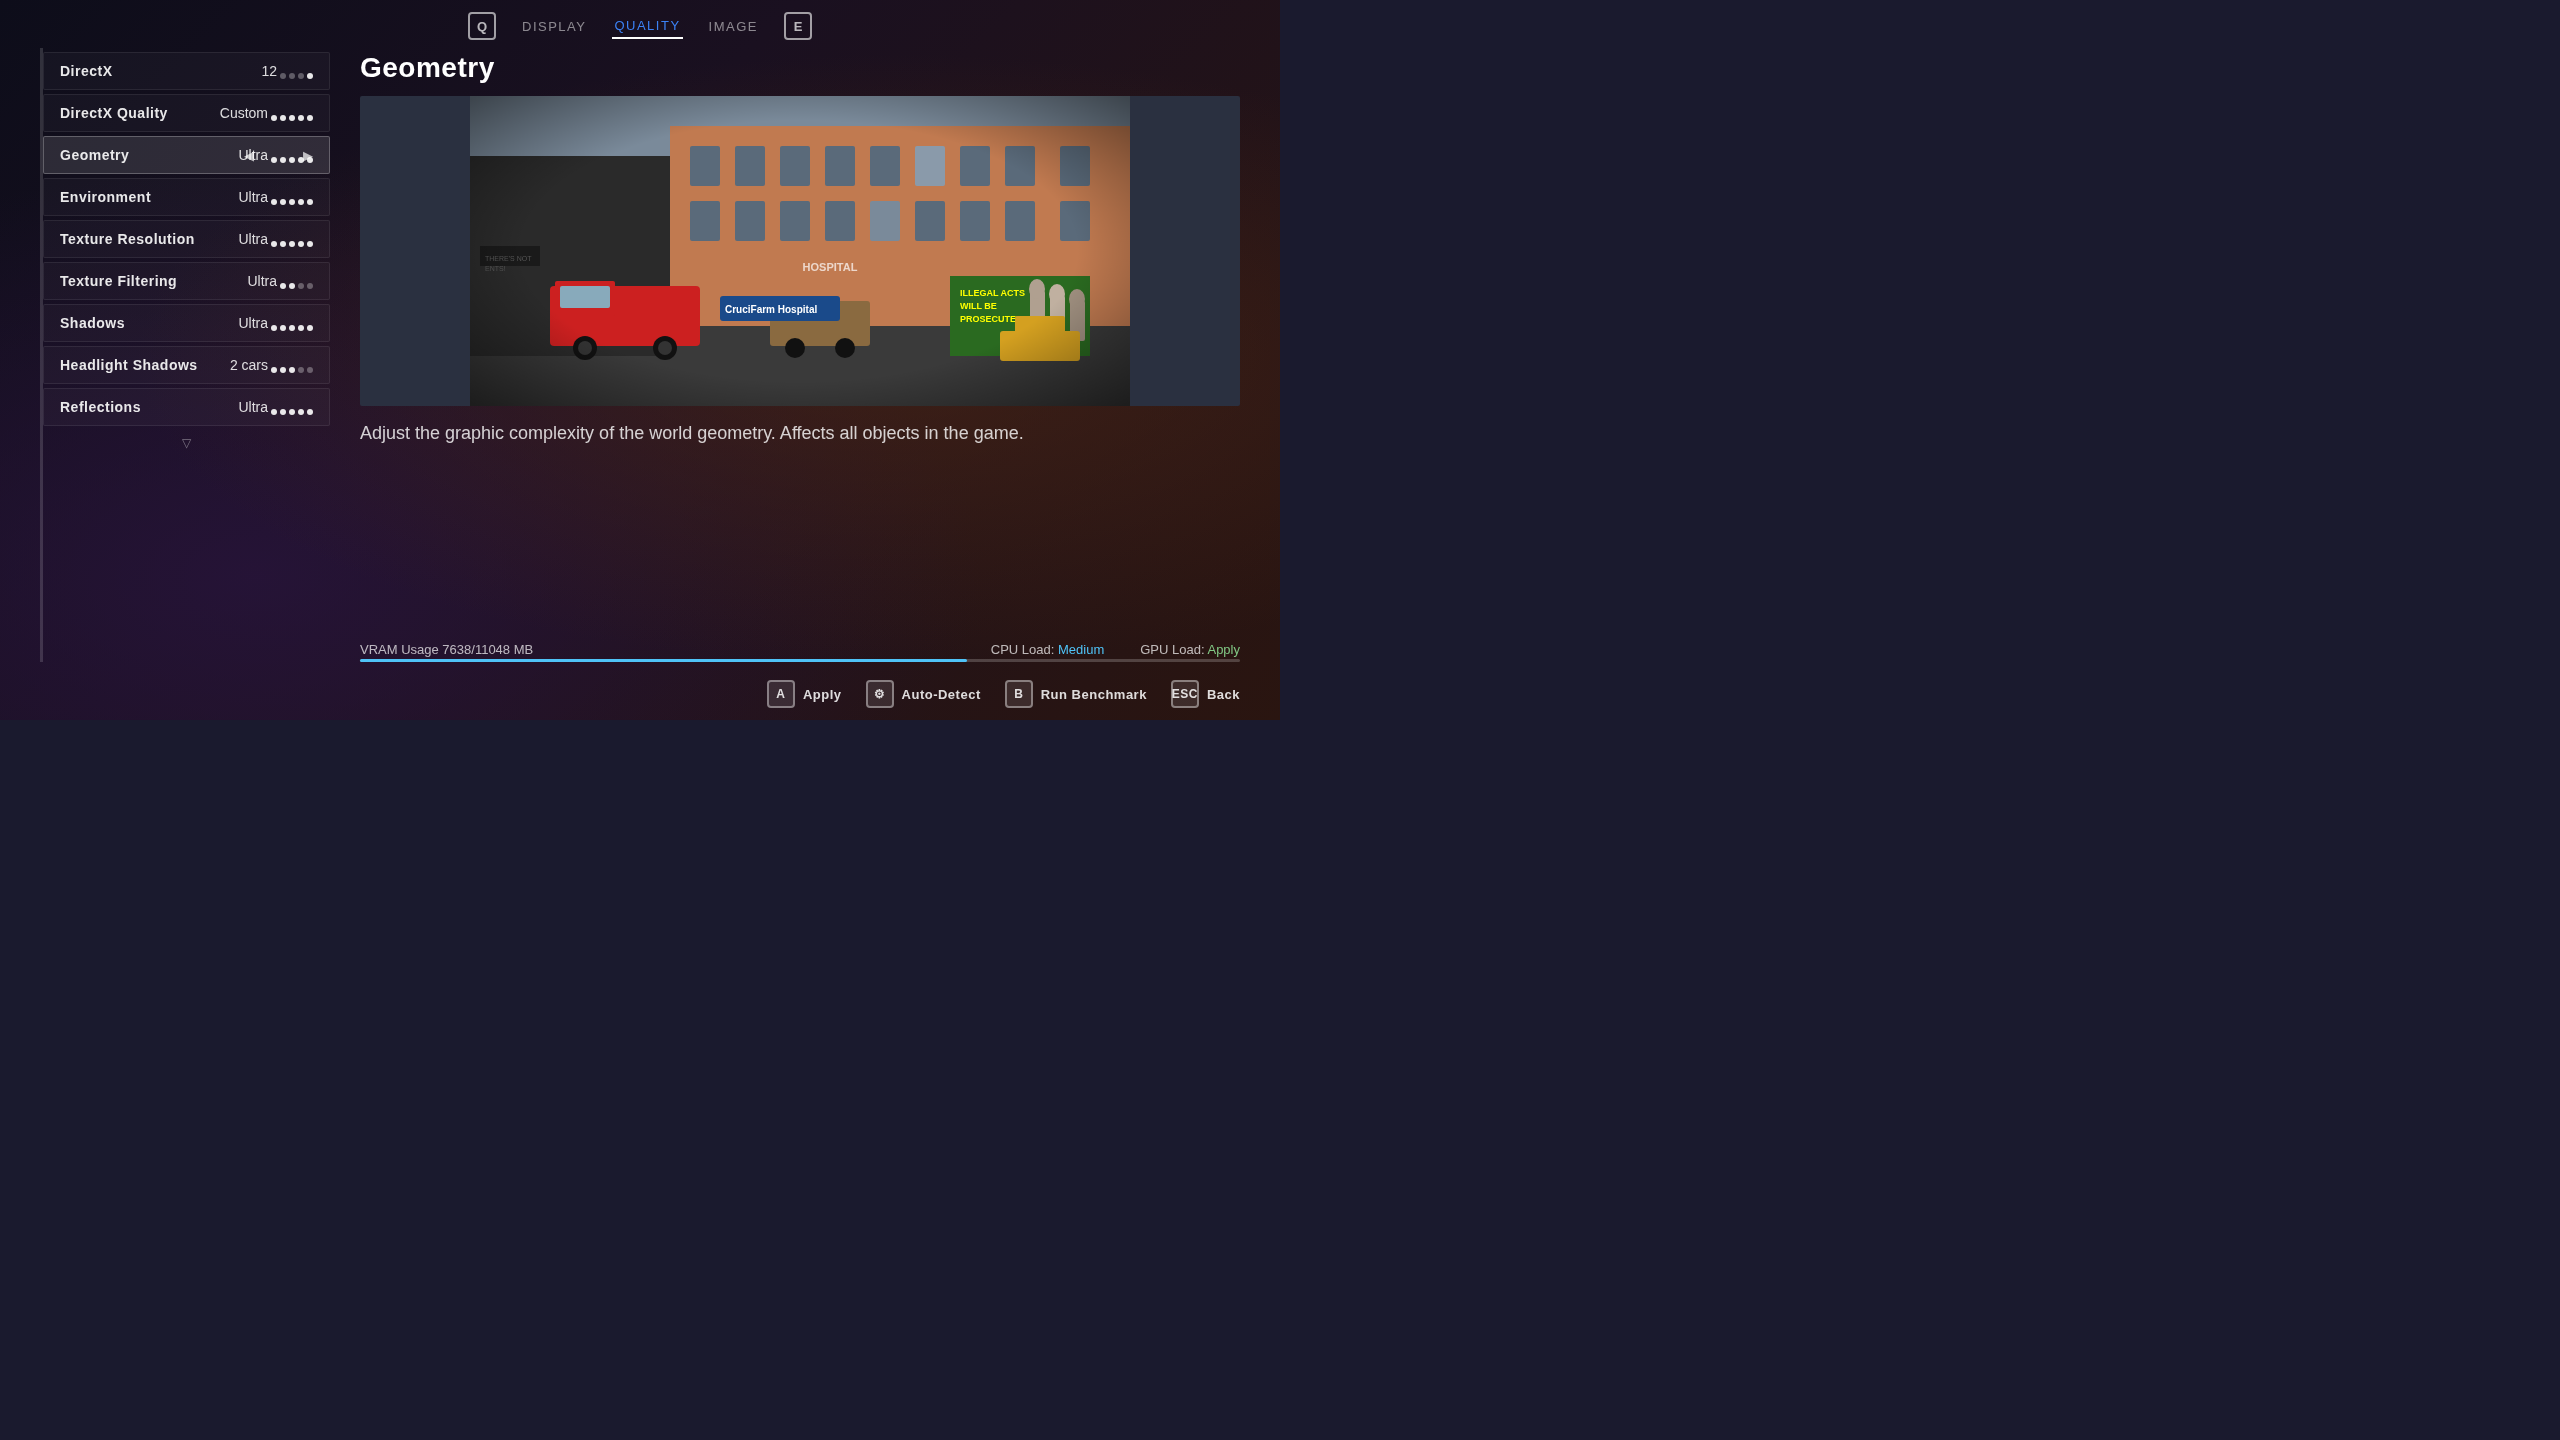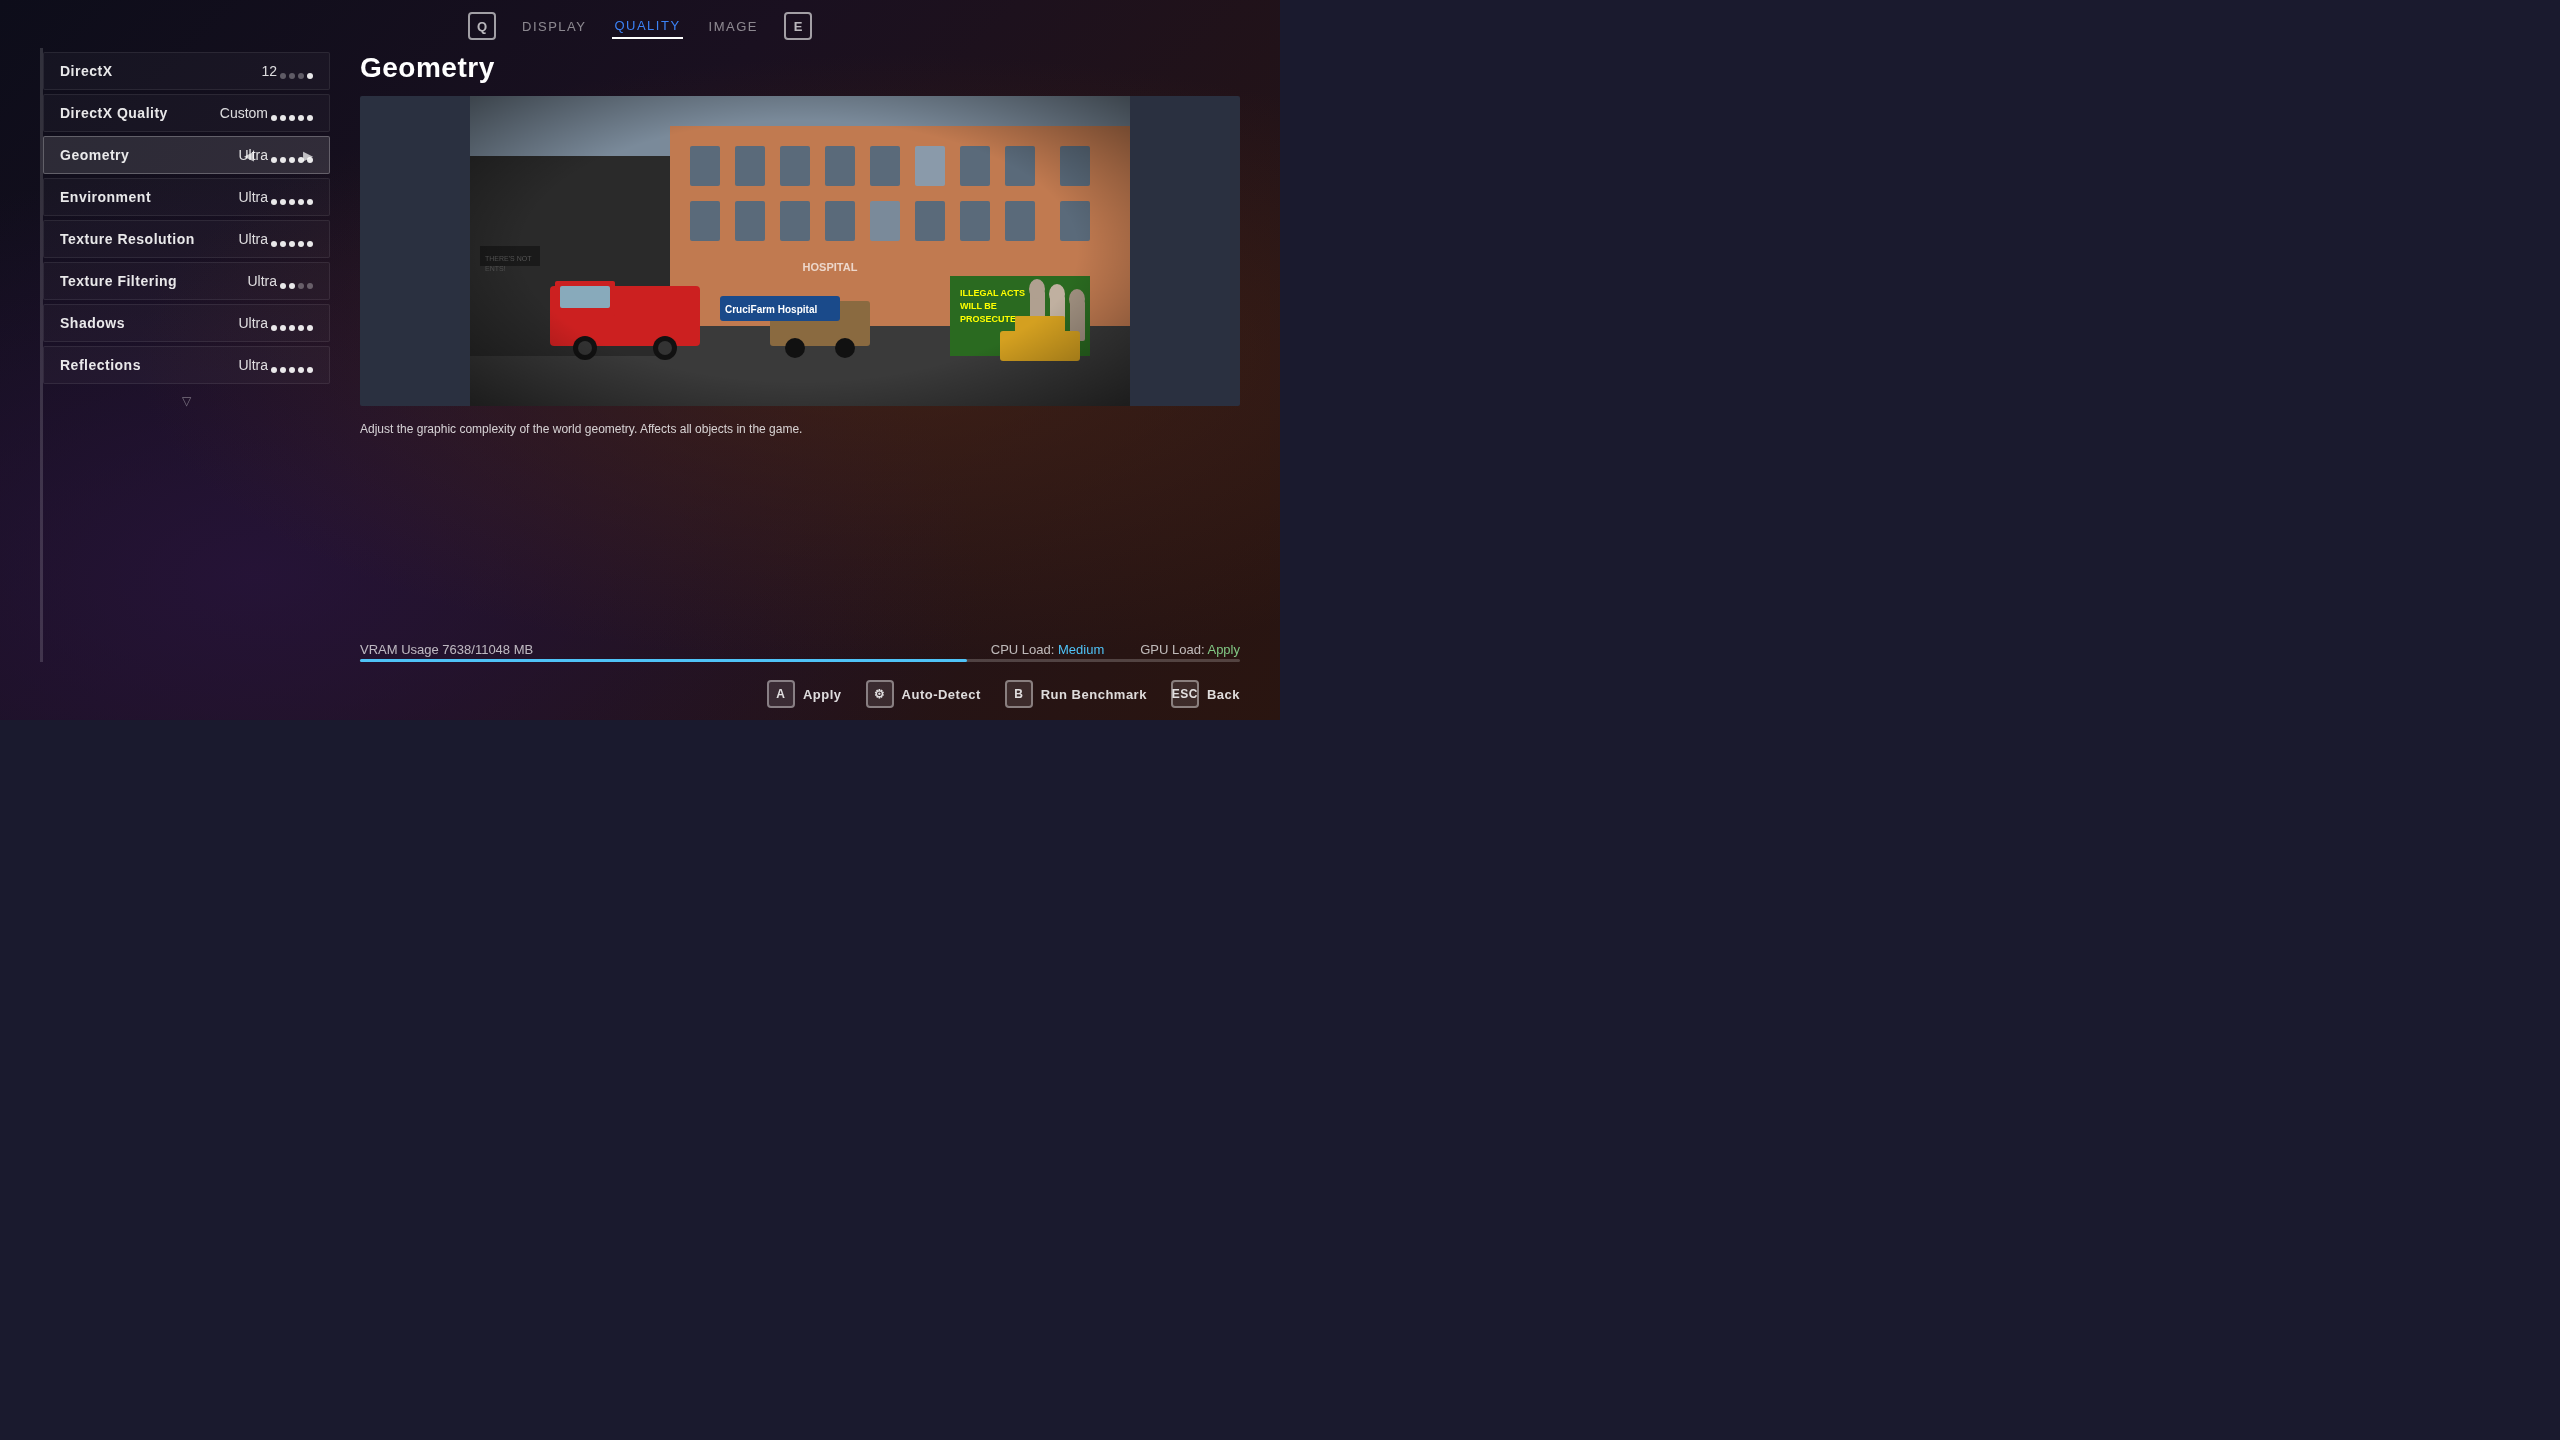--- a/index.html
+++ b/index.html
@@ -192,21 +192,21 @@
       margin-bottom: 14px;
     }
 
     
     .scene-bg {
       width: 100%;
       height: 100%;
     }
 
     .panel-description {
-      font-size: 12px;
+      font-size: 18px;
       color: rgba(255,255,255,0.8);
       line-height: 1.55;
       margin-bottom: 20px;
     }
 
     
     .vram-section {
       margin-top: auto;
     }
 
@@ -393,20 +393,33 @@
           <div class="dots-row">
             <div class="dot filled"></div>
             <div class="dot filled"></div>
             <div class="dot filled"></div>
             <div class="dot filled"></div>
             <div class="dot filled"></div>
           </div>
         </div>
       </div>
 
+      <div class="settings-item">
+        <span class="item-label">Headlight Shadows</span>
+        <div class="item-right">
+          <span class="item-value">2 cars</span>
+          <div class="dots-row">
+            <div class="dot filled"></div>
+            <div class="dot filled"></div>
+            <div class="dot filled"></div>
+            <div class="dot"></div>
+            <div class="dot"></div>
+          </div>
+        </div>
+      </div>
 
       <div class="settings-item">
         <span class="item-label">Reflections</span>
         <div class="item-right">
           <span class="item-value">Ultra</span>
           <div class="dots-row">
             <div class="dot filled"></div>
             <div class="dot filled"></div>
             <div class="dot filled"></div>
             <div class="dot filled"></div>

